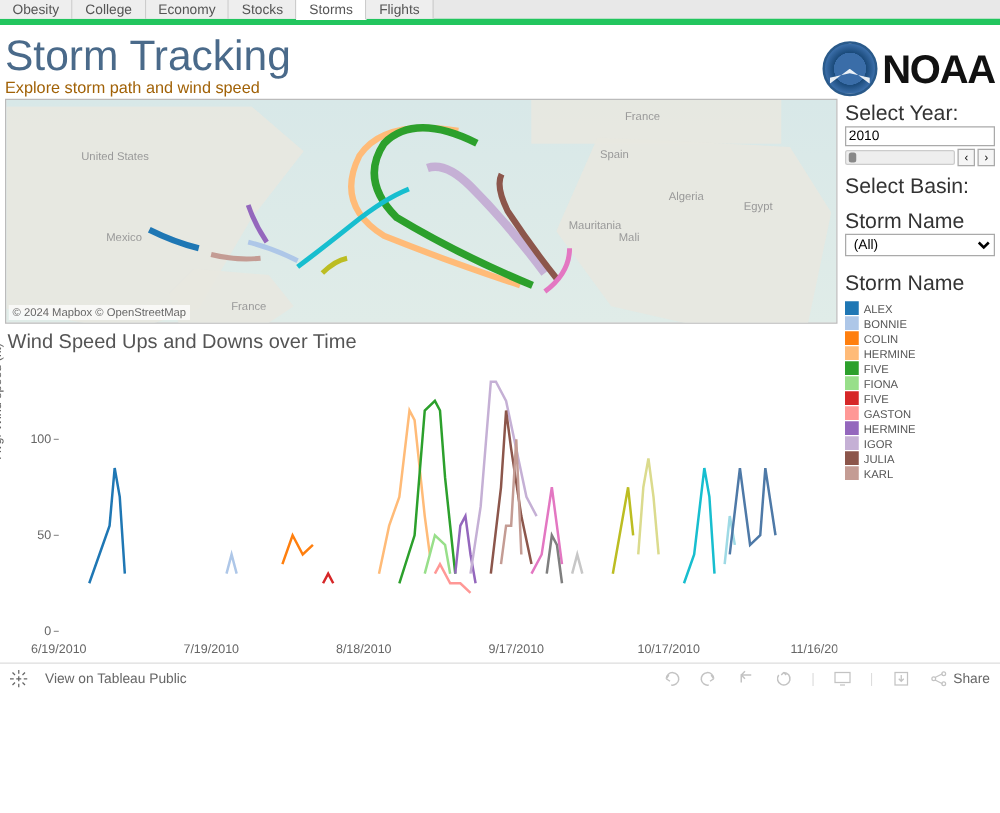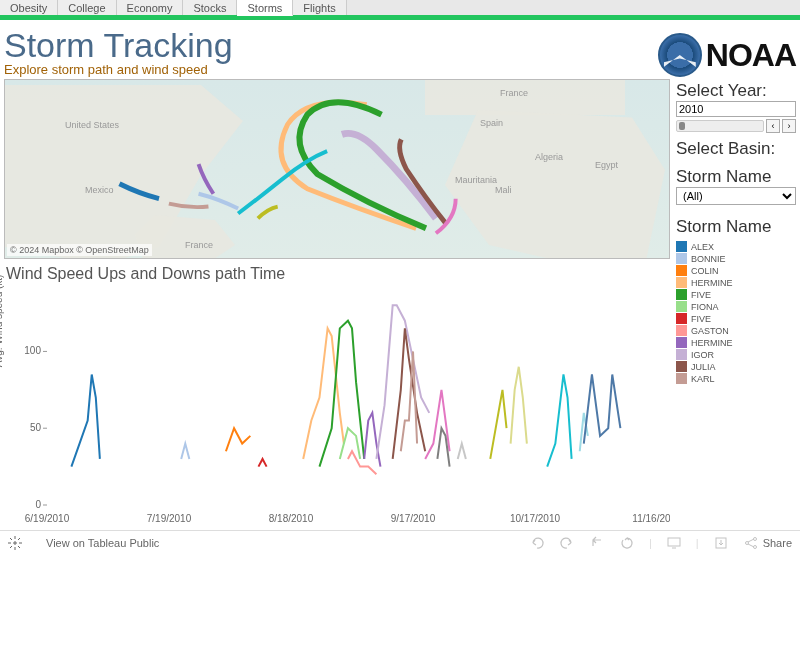--- a/index.html
+++ b/index.html
@@ -41,21 +41,21 @@
     .slider-row { display: flex; align-items: center; gap: 2px; margin-bottom: 6px; }
     .slider { flex: 1; height: 12px; background: #eee; border: 1px solid #ccc; border-radius: 2px; position: relative; }
     .slider::after { content: ''; position: absolute; left: 2px; top: 1px; width: 6px; height: 8px; background: #888; border-radius: 2px; }
     .nav-btn { width: 14px; height: 14px; border: 1px solid #aaa; background: #f5f5f5; font-size: 9px; line-height: 12px; text-align: center; cursor: pointer; }
     
     .legend { margin-top: 4px; }
     .legend-item { display: flex; align-items: center; gap: 4px; font-size: 9px; color: #555; margin-bottom: 1px; }
     .legend-sw { width: 11px; height: 11px; flex-shrink: 0; }
     
     .footer { display: flex; justify-content: space-between; align-items: center; border-top: 1px solid #ddd; padding: 4px 8px; height: 24px; font-size: 11px; color: #666; }
-    .footer-left { display: flex; align-items: center; gap: 24px; }
+    .footer-left { display: flex; align-items: center; gap: 14px; }
     .footer-right { display: flex; align-items: center; gap: 14px; }
     .ficon { width: 16px; height: 14px; opacity: 0.5; cursor: pointer; }
     .fbtn { display: flex; align-items: center; gap: 4px; cursor: pointer; }
     .tableau-icon { width: 14px; height: 14px; }
   </style>
 </head>
 <body>
 
 <div class="tabs" id="tabs">
     <div class="tab">Obesity</div>
@@ -102,21 +102,21 @@
         <path d="M 440 145 Q 420 120 400 90 Q 390 70 395 60" stroke="#8c564b" stroke-width="5" fill="none"></path>
         <path d="M 190 85 Q 195 100 205 115" stroke="#9467bd" stroke-width="4" fill="none"></path>
         <path d="M 430 155 Q 450 140 450 120" stroke="#e377c2" stroke-width="4" fill="none"></path>
         <path d="M 230 135 Q 250 120 275 100 Q 300 80 320 72" stroke="#17becf" stroke-width="4" fill="none"></path>
         <path d="M 250 140 Q 260 130 270 128" stroke="#bcbd22" stroke-width="4" fill="none"></path>
         <path d="M 160 125 Q 180 130 200 128" stroke="#c49c94" stroke-width="4" fill="none"></path>
       </svg>
       <div class="attrib">© 2024 Mapbox  © OpenStreetMap</div>
     </div>
 
-    <div class="chart-title">Wind Speed Ups and Downs path Time</div>
+    <div class="chart-title">Wind Speed Ups and Downs over Time</div>
     <div class="chart">
       <div class="y-axis-label">Avg. Wind speed (kt)</div>
       <svg id="chart-svg" viewBox="0 0 660 245">
           <line x1="40" x2="36" y1="220" y2="220" stroke="#999"></line>
           <text x="34" y="223" text-anchor="end" font-size="10" fill="#666">0</text>
           <line x1="40" x2="36" y1="143.21428571428572" y2="143.21428571428572" stroke="#999"></line>
           <text x="34" y="146.21428571428572" text-anchor="end" font-size="10" fill="#666">50</text>
           <line x1="40" x2="36" y1="66.42857142857142" y2="66.42857142857142" stroke="#999"></line>
           <text x="34" y="69.42857142857142" text-anchor="end" font-size="10" fill="#666">100</text>
           <text x="40" y="237" text-anchor="middle" font-size="10" fill="#666">6/19/2010</text>

